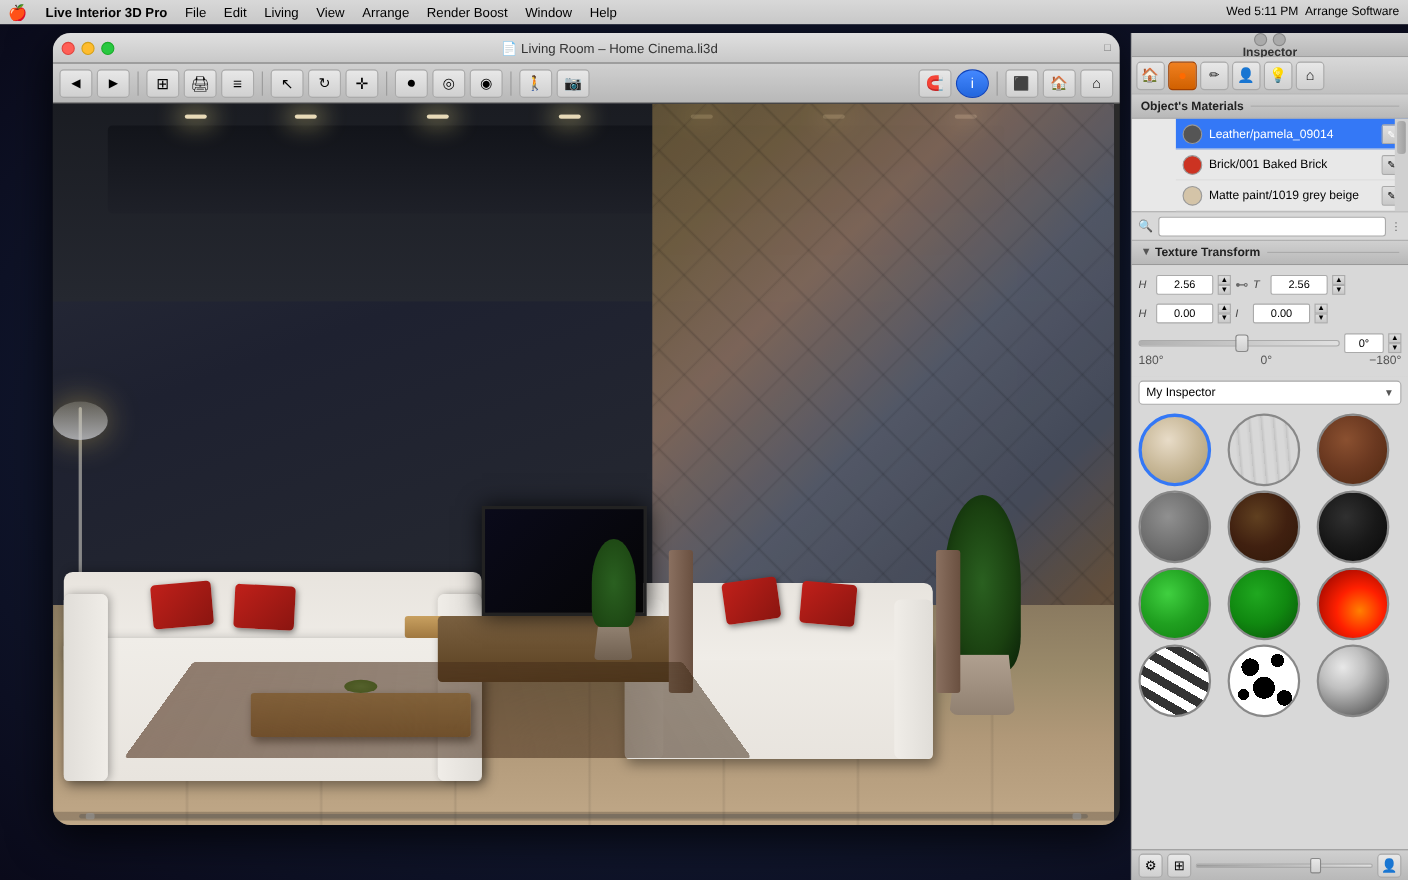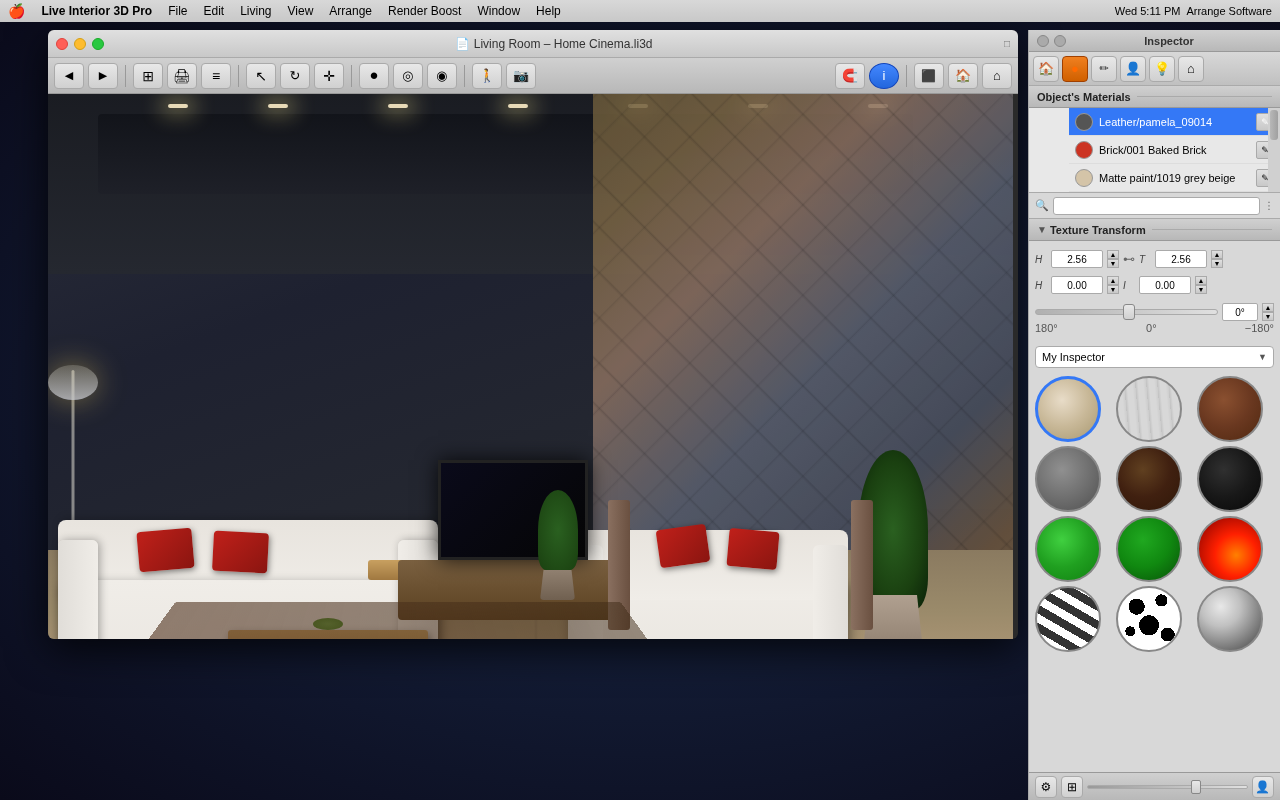--- a/index.html
+++ b/index.html
@@ -41,23 +41,23 @@
       gap: 6px;
       font-size: 11px;
     }
 
     
     .main-window {
       position: absolute;
       top: 30px;
       left: 48px;
       width: 970px;
-      height: 609px;
+      height: 720px;
       background: #2a2a2a;
-      border-radius: 6px;
+      border-radius: 16px;
       box-shadow: 0 10px 40px rgba(0,0,0,0.8);
       overflow: hidden;
     }
 
     .window-titlebar {
       height: 28px;
       background: linear-gradient(to bottom, #e0e0e0, #c8c8c8);
       display: flex;
       align-items: center;
       padding: 0 8px;
@@ -304,20 +304,21 @@
       flex-direction: column;
     }
 
     .inspector-titlebar {
       height: 22px;
       background: linear-gradient(to bottom, #d0d0d0, #b8b8b8);
       display: flex;
       align-items: center;
       padding: 0 8px;
       border-bottom: 1px solid #999;
+      flex-direction: column;
     }
     .inspector-tl { display: flex; gap: 5px; }
     .inspector-title {
       flex: 1;
       text-align: center;
       font-size: 11px;
       font-weight: 600;
       color: #333;
     }
 

